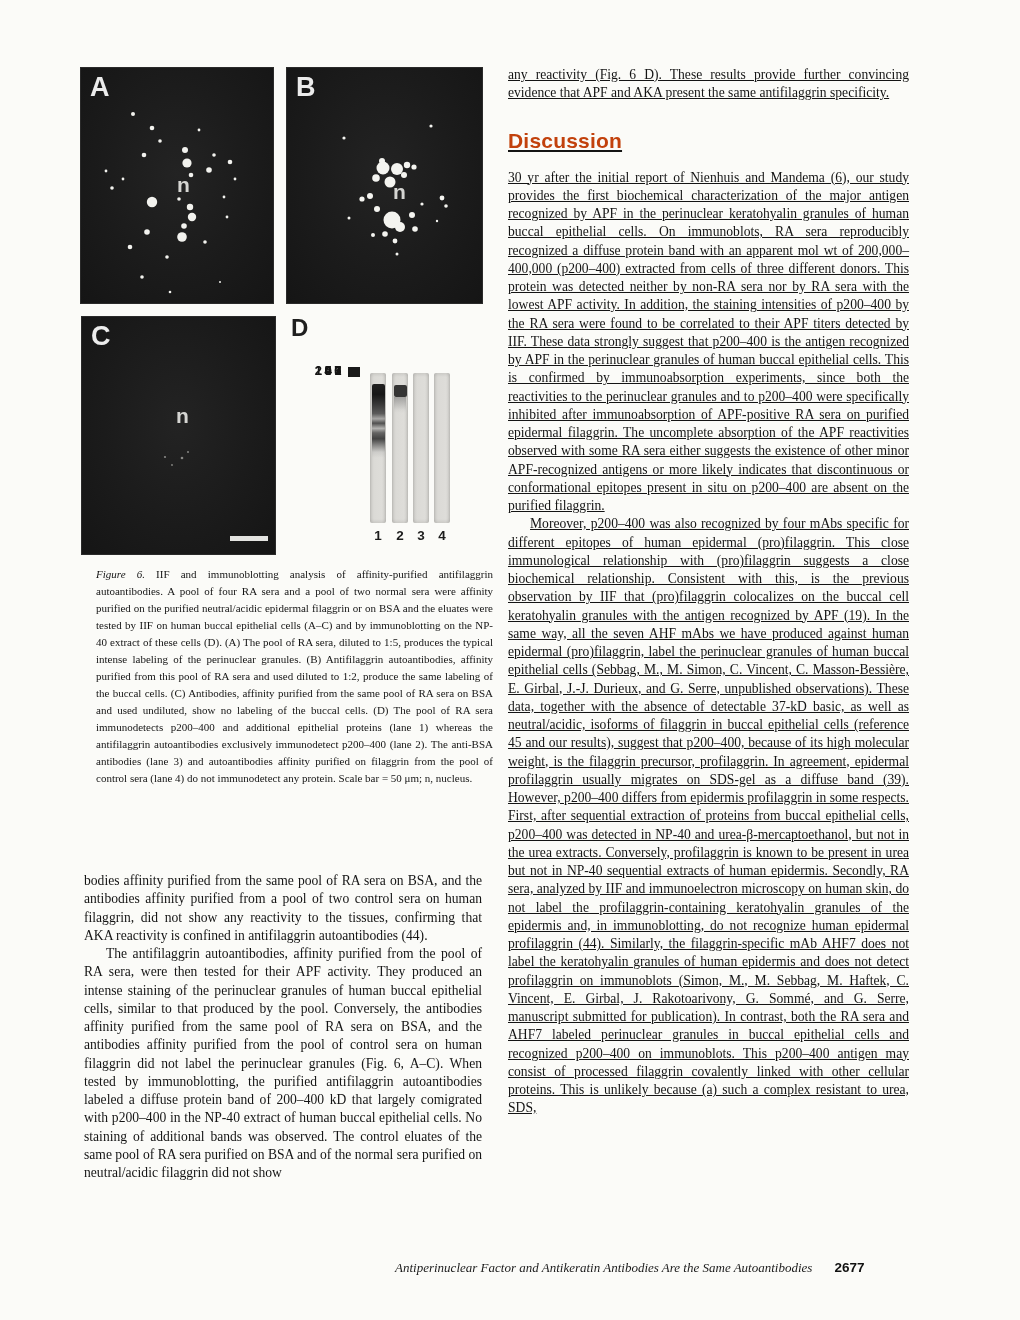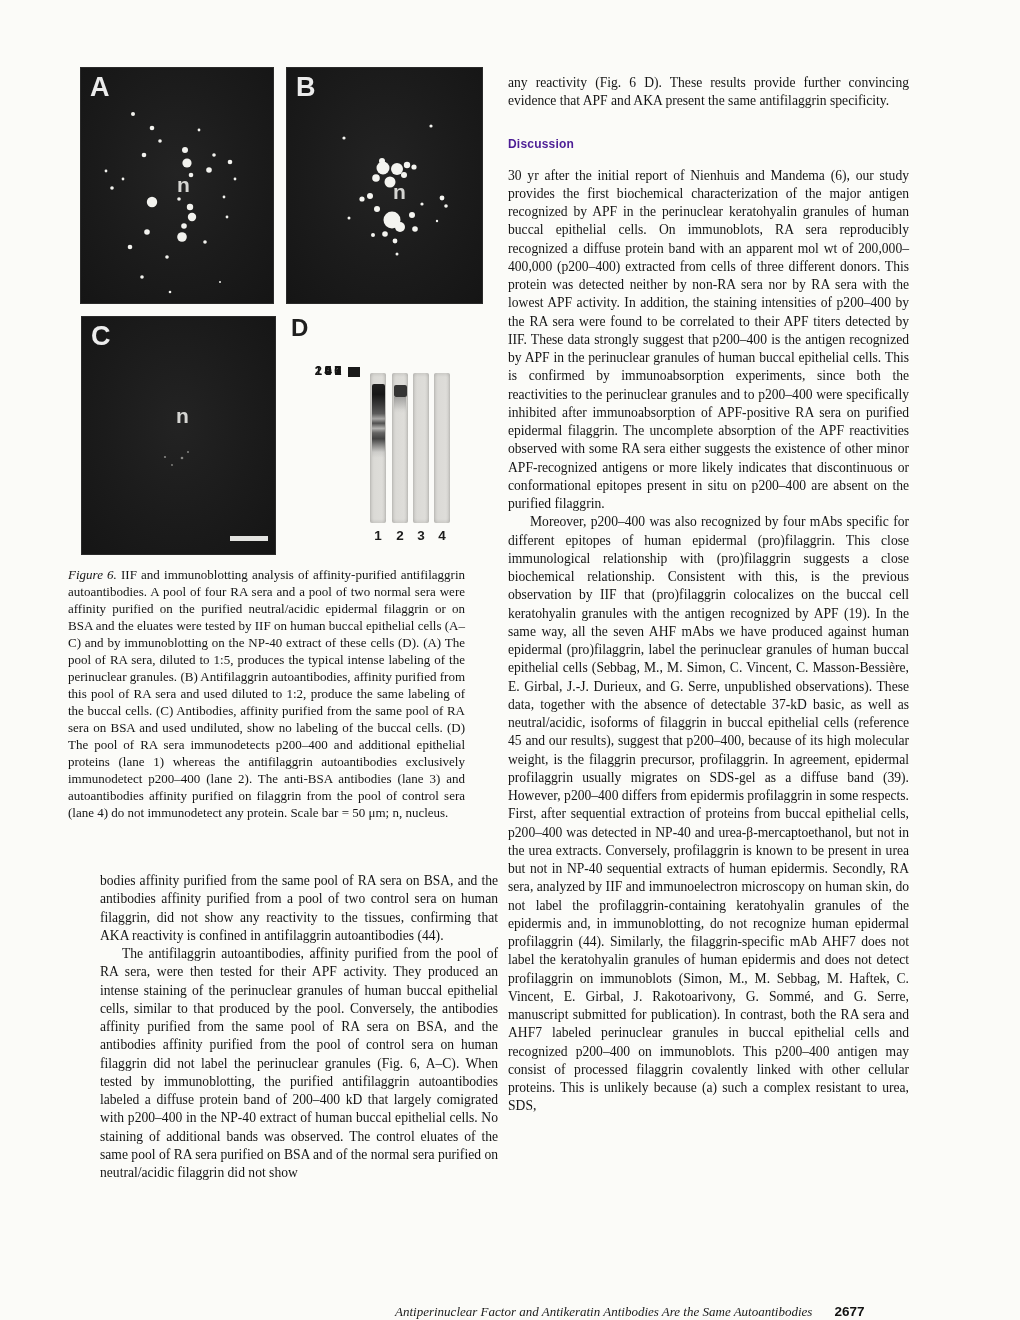--- a/index.html
+++ b/index.html
@@ -98,41 +98,41 @@
   }
   .lane-num {
     position: absolute; top: 163px; width: 16px; text-align: center;
     font-family: "Liberation Sans", sans-serif;
     font-weight: bold; font-size: 13.5px; color: #1c1c1c;
   }
   .ln1 { left: 80px; } .ln2 { left: 102px; } .ln3 { left: 123px; } .ln4 { left: 144px; }
 
   
   .caption {
-    position: absolute; left: 68px; top: 566px; width: 397px;
-    font-size: 13px; line-height: 17px; text-align: justify;
+    position: absolute; left: 96px; top: 566px; width: 397px;
+    font-size: 11px; line-height: 17px; text-align: justify;
     margin: 0;
   }
   .caption .cap-label { font-style: italic; }
 
-  .left-body { position: absolute; left: 100px; top: 872px; width: 398px; }
-  .right-col { position: absolute; left: 508px; top: 74px; width: 401px; }
+  .left-body { position: absolute; left: 84px; top: 872px; width: 398px; }
+  .right-col { position: absolute; left: 508px; top: 66px; width: 401px; text-decoration: underline; }
 
   .body-p { margin: 0; font-size: 13.6px; line-height: 18.25px; text-align: justify; }
   .body-p.indent { text-indent: 22px; }
 
   .section-heading {
     margin: 26px 0 16px 0;
     font-family: "Liberation Sans", sans-serif;
-    font-weight: bold; font-size: 12px; color: #4c1d95;
+    font-weight: bold; font-size: 21px; color: #c2410c;
     letter-spacing: 0.2px;
   }
 
   .footer {
-    position: absolute; left: 395px; top: 1304px;
+    position: absolute; left: 395px; top: 1260px;
     display: flex; align-items: baseline; gap: 22px;
     white-space: nowrap;
   }
   .running-title { font-style: italic; font-size: 13px; color: #1a1a1a; }
   .page-num { font-family: "Liberation Sans", sans-serif; font-weight: bold; font-size: 13.5px; color: #111; }
 </style>
 </head>
 <body>
 
 <div class="page">

